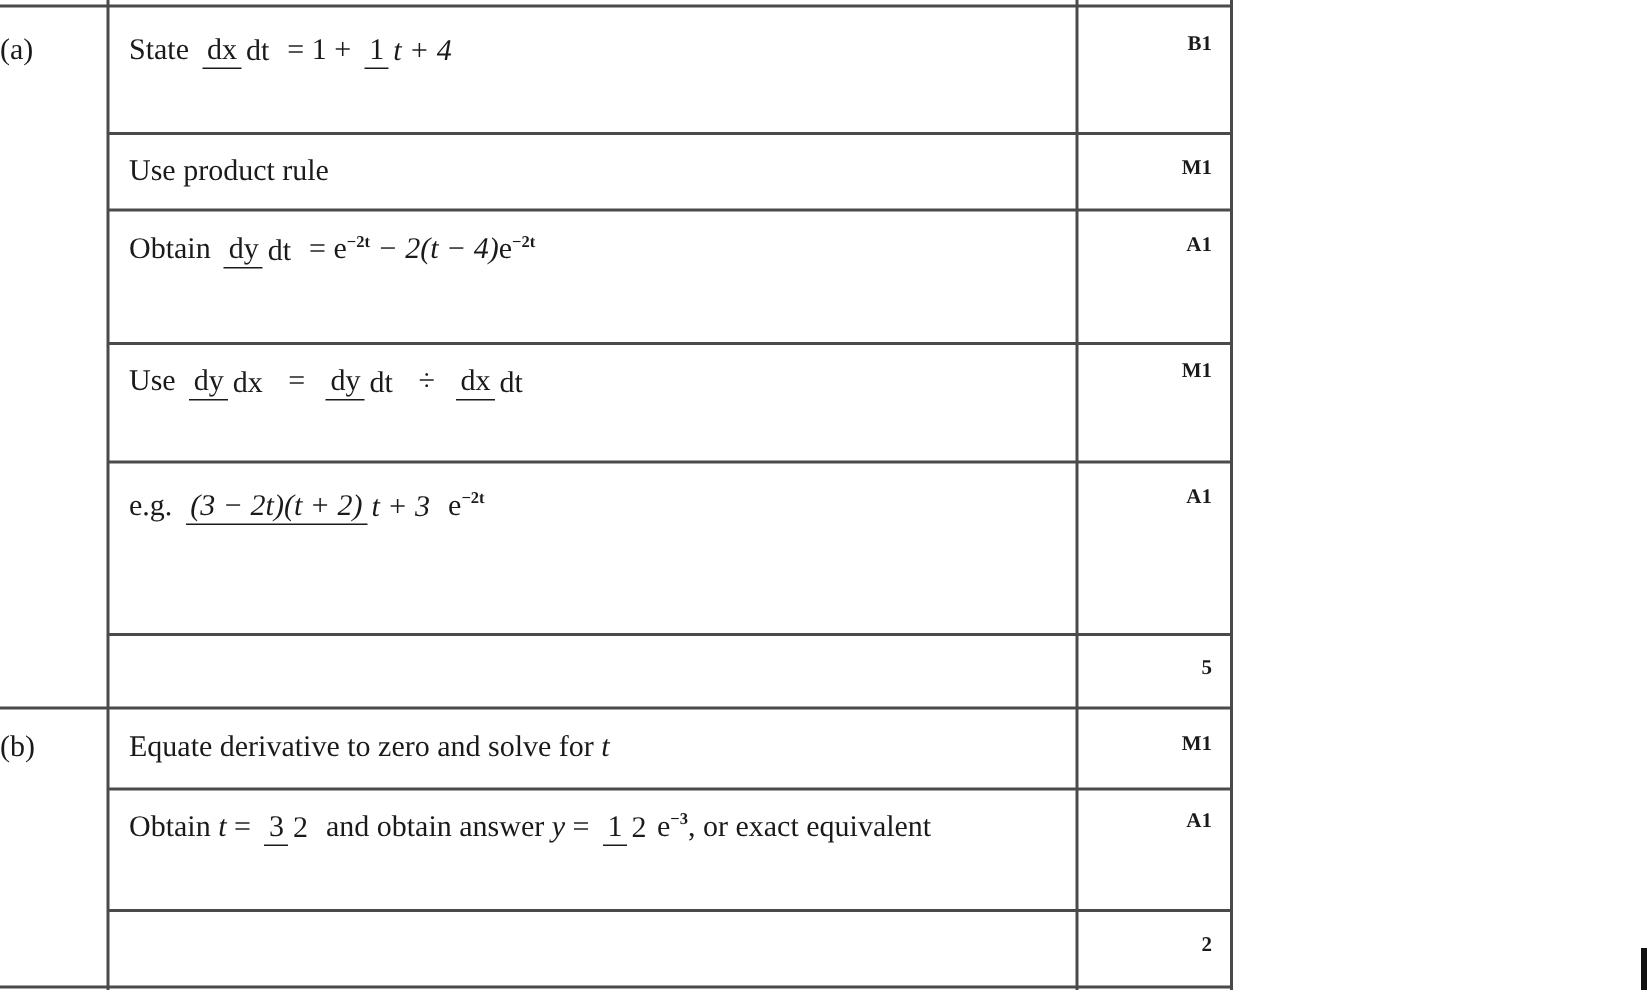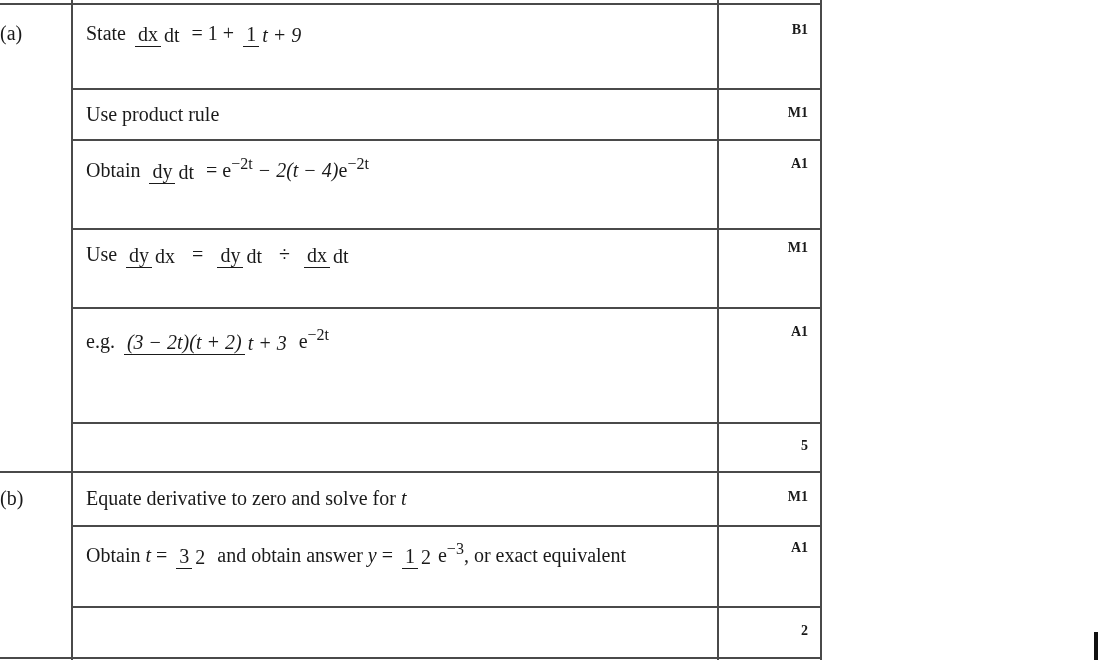--- a/index.html
+++ b/index.html
@@ -7,21 +7,21 @@
        font-family:"Liberation Serif","DejaVu Serif",serif;color:#1a1a1a;}
   .hline{position:absolute;height:2px;background:#4a4a4a;}
   .vline{position:absolute;width:2px;background:#4a4a4a;}
   .part{position:absolute;left:0;font-size:20px;}
   .cell{position:absolute;left:86px;font-size:20px;white-space:nowrap;}
   .mark{position:absolute;right:292px;font-size:14px;font-weight:bold;text-align:right;}
   .frac{display:inline-flex;align-items:center;vertical-align:middle;margin:0 4px;line-height:1.05;}
   .frac .num{border-bottom:1.5px solid #1a1a1a;padding:0 3px 1px 3px;}
   .frac .den{padding:1px 3px 0 3px;}
   .it{font-style:italic;}
-  sup{font-size:16px;}
+  sup{font-size:11px;font-weight:bold;}
   .op{margin:0 5px;}
   .cursor{position:absolute;left:1094px;top:632px;width:4px;height:28px;background:#111;}
 </style>
 </head>
 <body>
 
 <div class="hline" style="left:0;top:3px;width:821px;"></div>
 <div class="hline" style="left:72px;top:88px;width:749px;"></div>
 <div class="hline" style="left:72px;top:139px;width:749px;"></div>
 <div class="hline" style="left:72px;top:228px;width:749px;"></div>
@@ -41,21 +41,21 @@
 
 <div class="cell" style="top:22px;font-family:Liberation Serif, serif;">
   <span>State</span>
   <span class="frac">
     <span class="num">dx</span>
     <span class="den">dt</span>
   </span>
   <span>= 1 +</span>
   <span class="frac">
     <span class="num">1</span>
-    <span class="den it">t + 9</span>
+    <span class="den it">t + 4</span>
   </span>
 </div>
 <div class="mark" style="top:22px;">B1</div>
 
 <div class="cell" style="top:103px;font-family:Liberation Serif, serif;">Use product rule</div>
 <div class="mark" style="top:105px;">M1</div>
 
 <div class="cell" style="top:155px;">
   <span>Obtain</span>
   <span class="frac">

